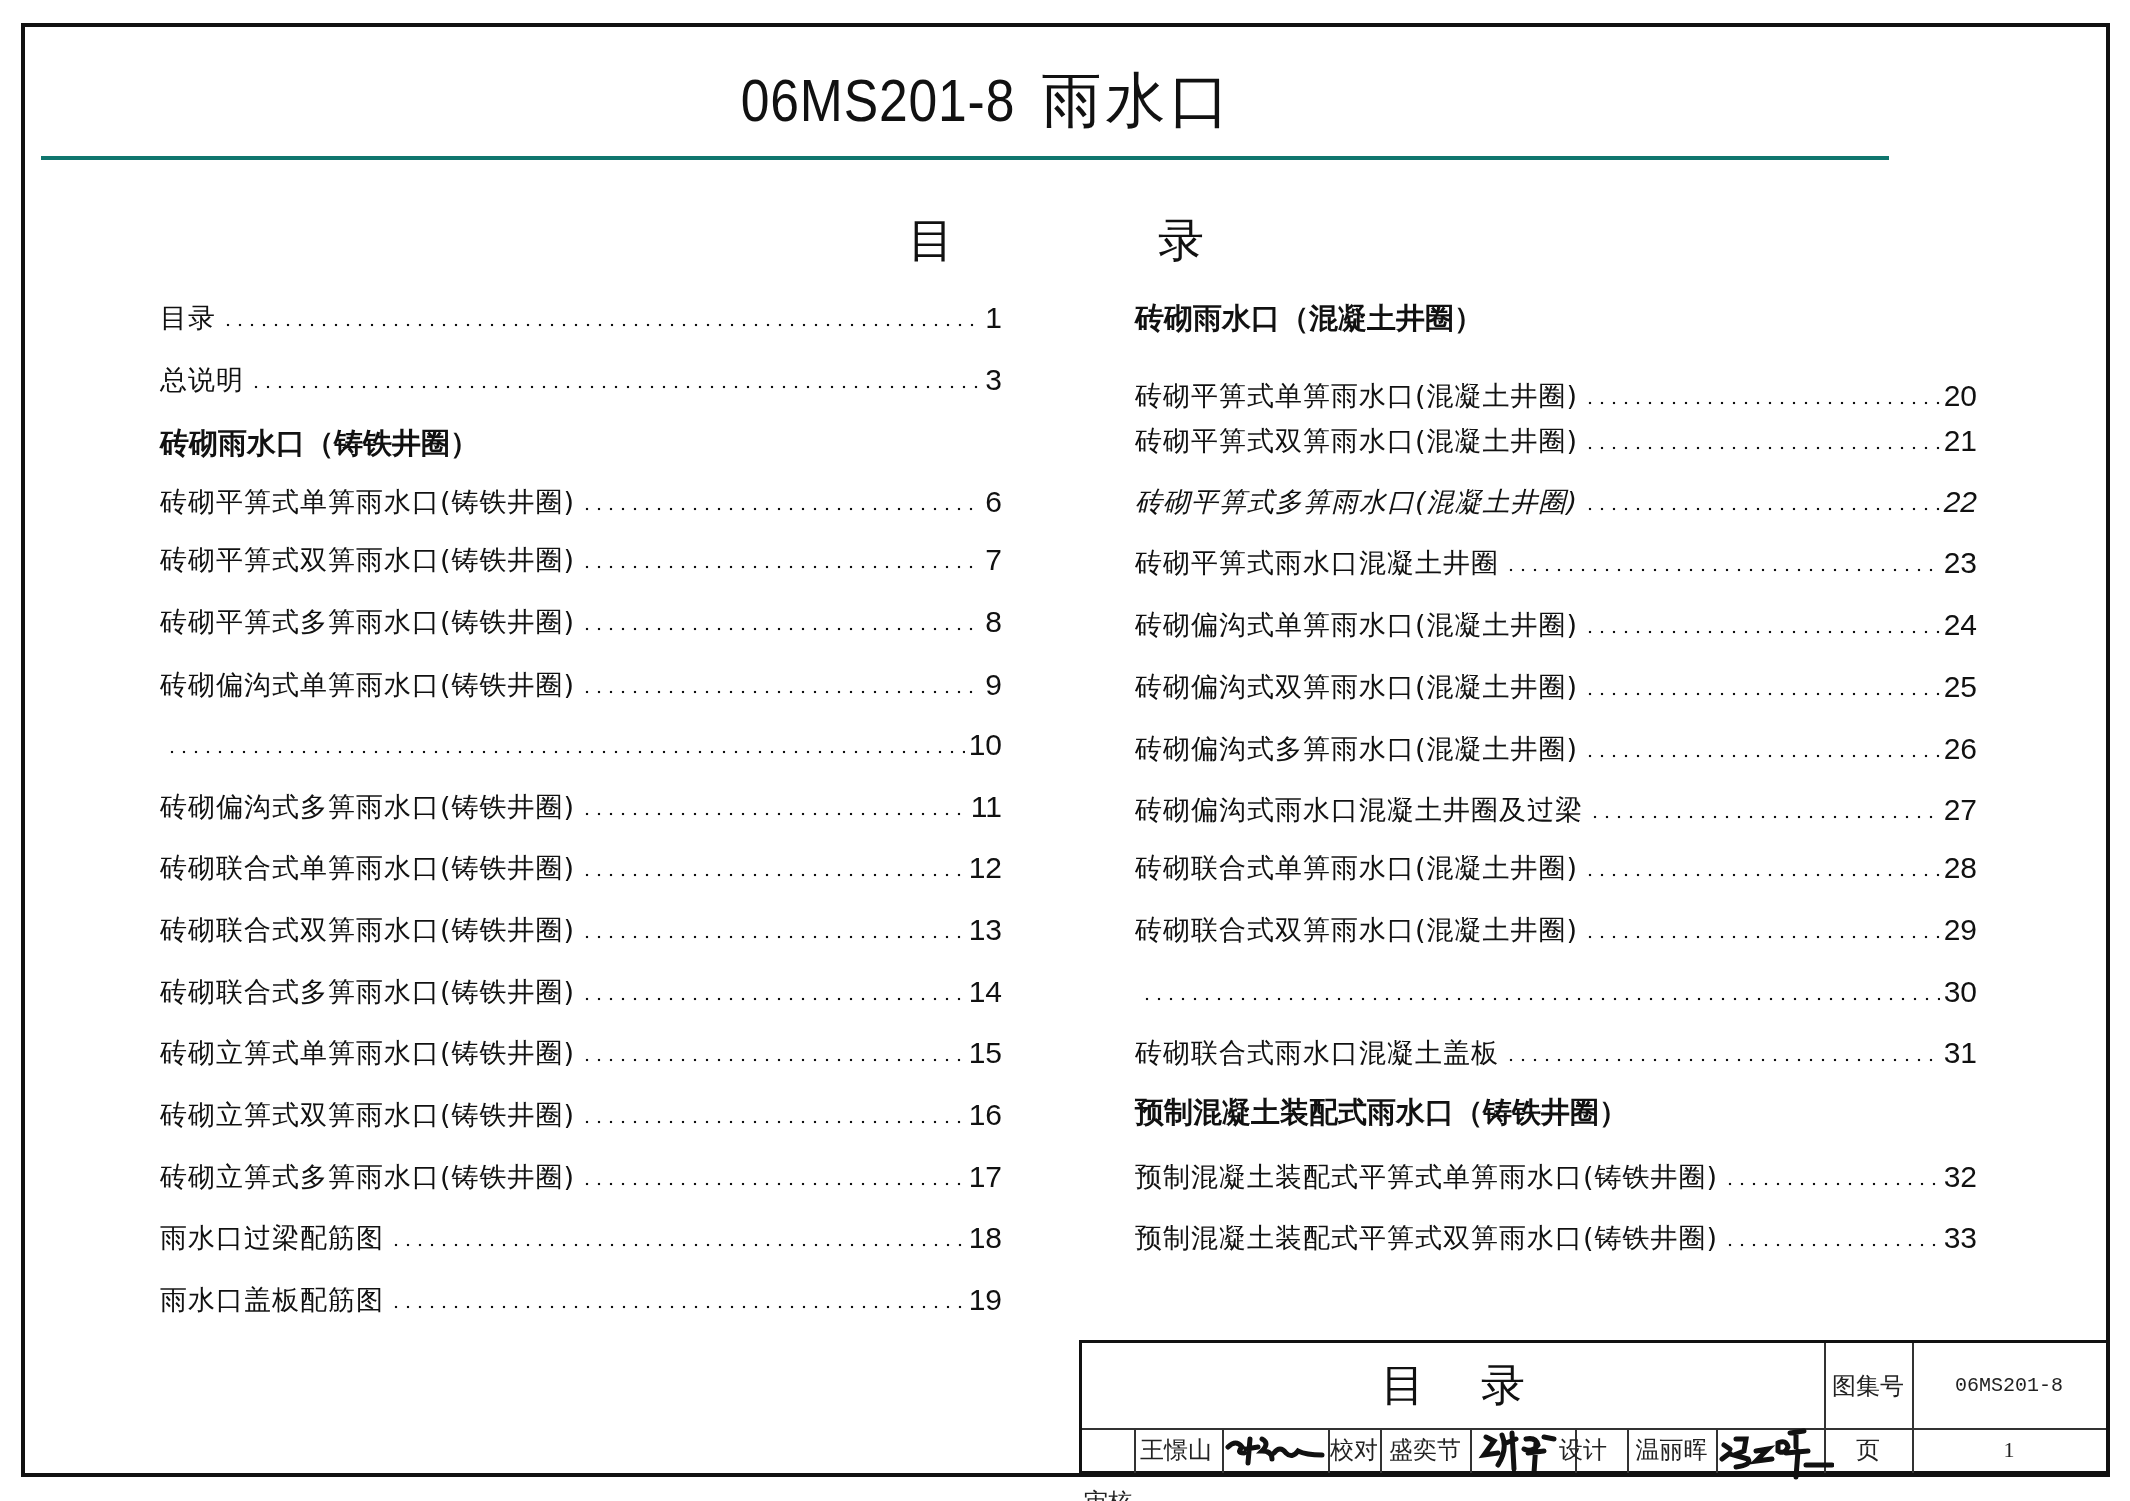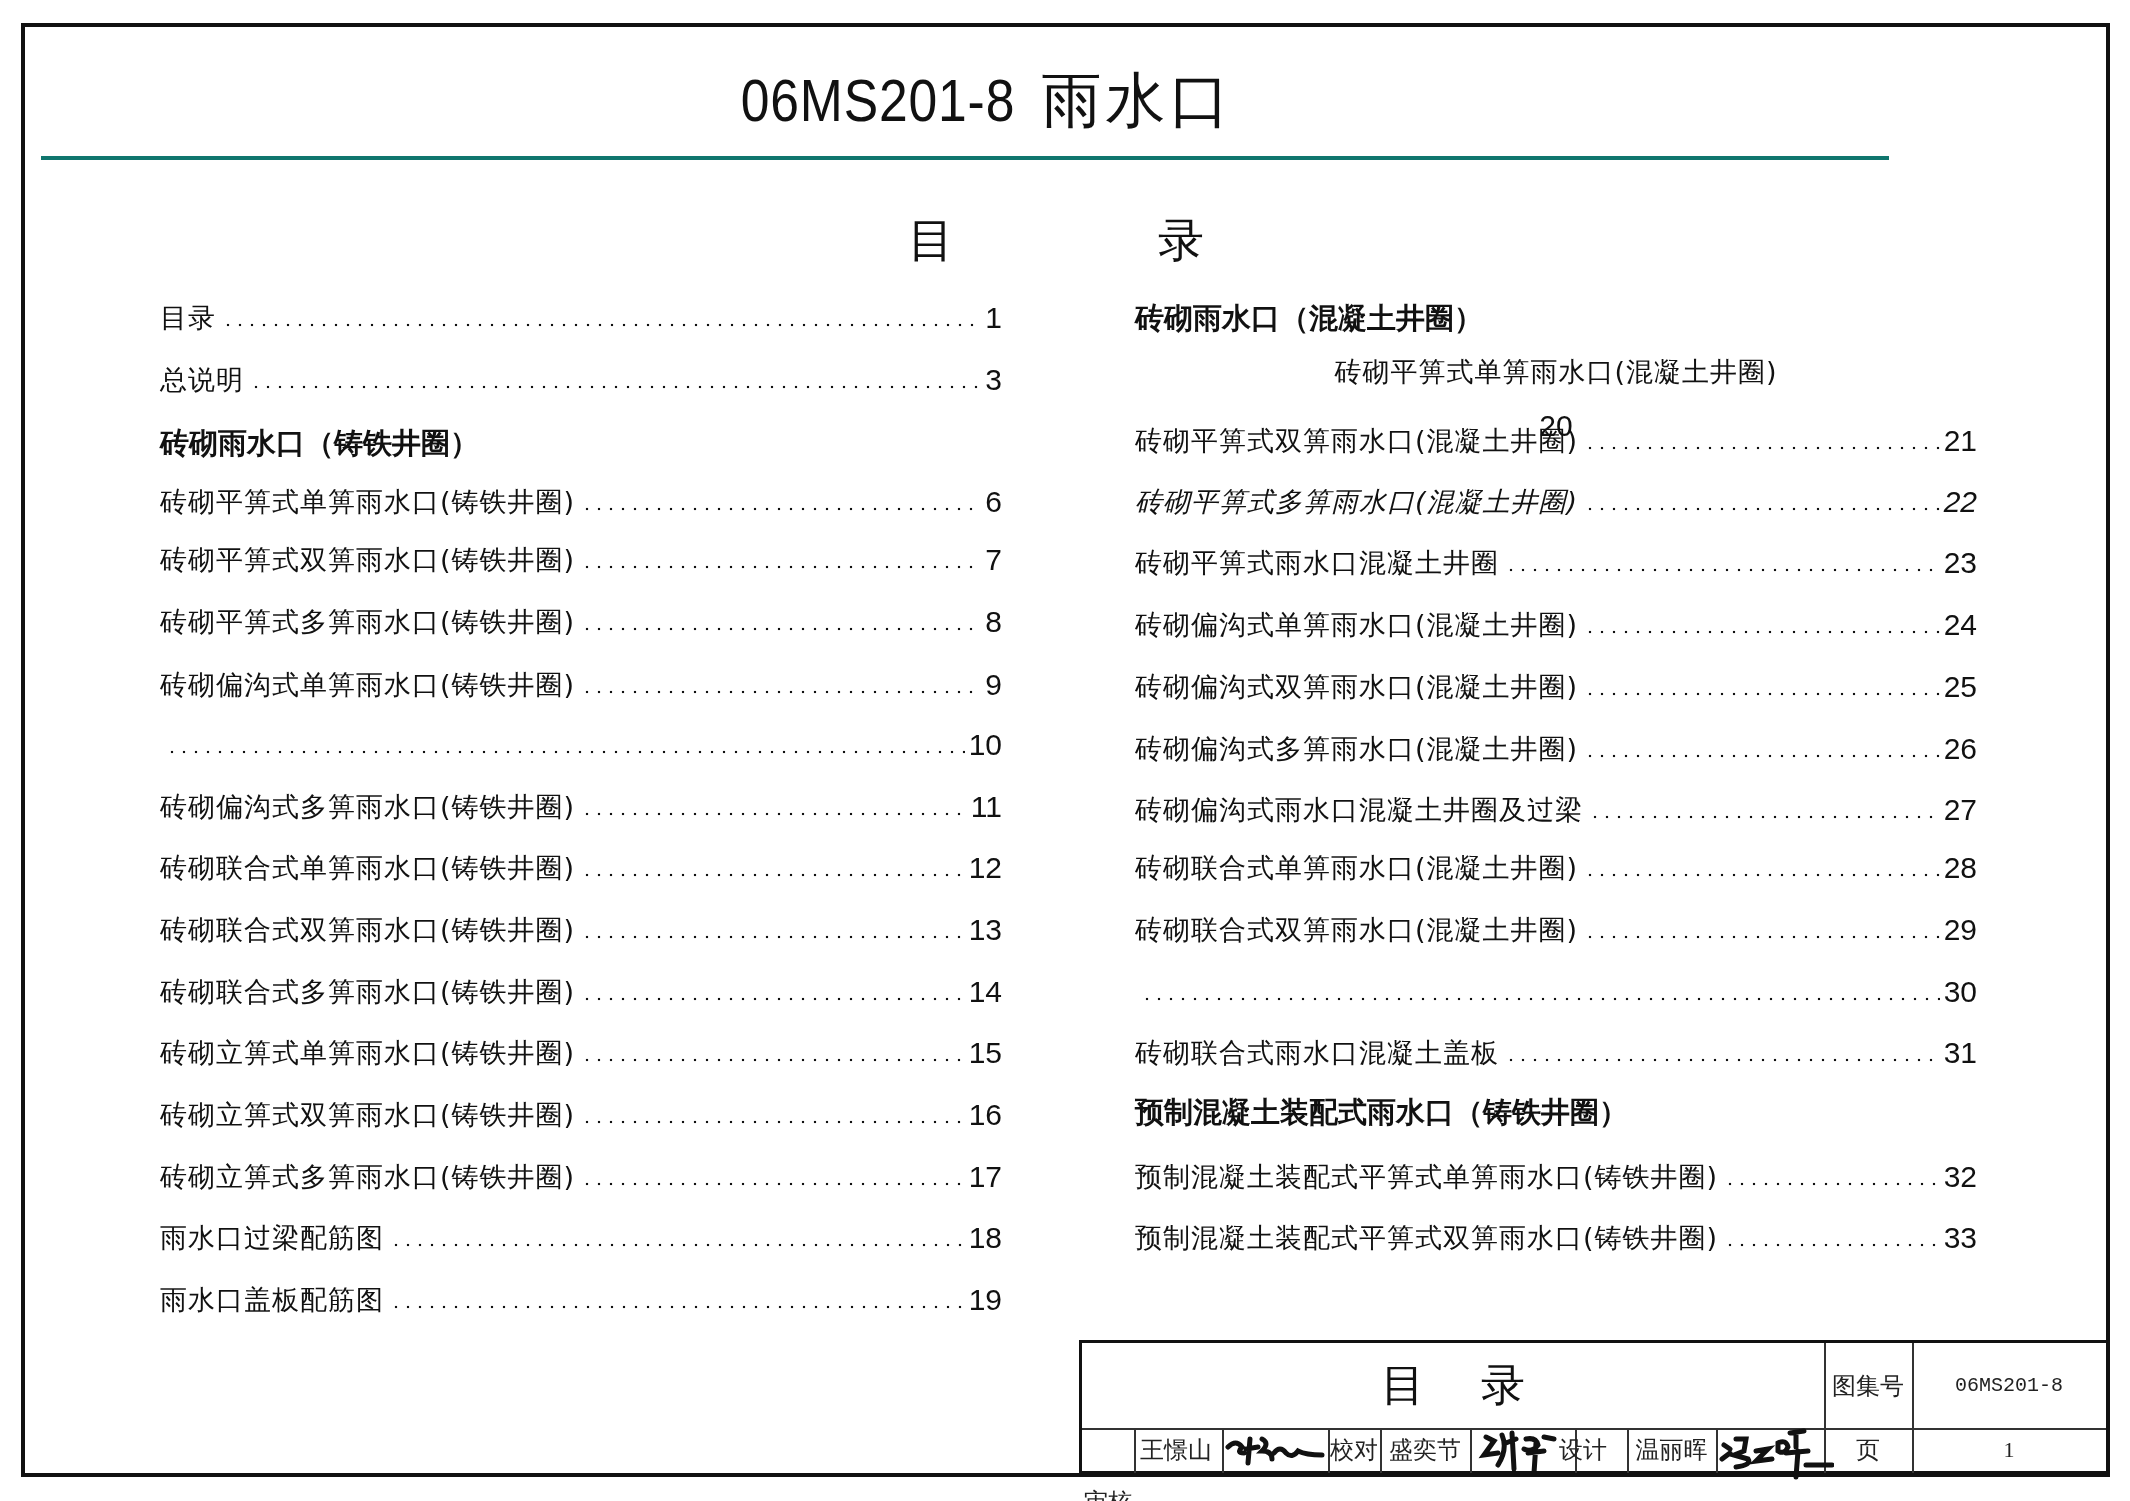--- a/index.html
+++ b/index.html
@@ -132,21 +132,21 @@
       <span class="label">雨水口盖板配筋图</span>
       <span class="leader"></span>
       <span class="page">19</span>
     </div>
   </div>
 
 <div id="right-col">
     <div class="row col-right section" style="top: 298px;">
       <span class="label">砖砌雨水口（混凝土井圈）</span>
     </div>
-    <div class="row col-right" style="top: 352px; flex-direction: column;">
+    <div class="row col-right" style="top: 376px;">
       <span class="label">砖砌平箅式单箅雨水口(混凝土井圈)</span>
       <span class="leader"></span>
       <span class="page">20</span>
     </div>
     <div class="row col-right" style="top: 421px;">
       <span class="label">砖砌平箅式双箅雨水口(混凝土井圈)</span>
       <span class="leader"></span>
       <span class="page">21</span>
     </div>
     <div class="row col-right" style="top: 482px; font-style: italic;">

